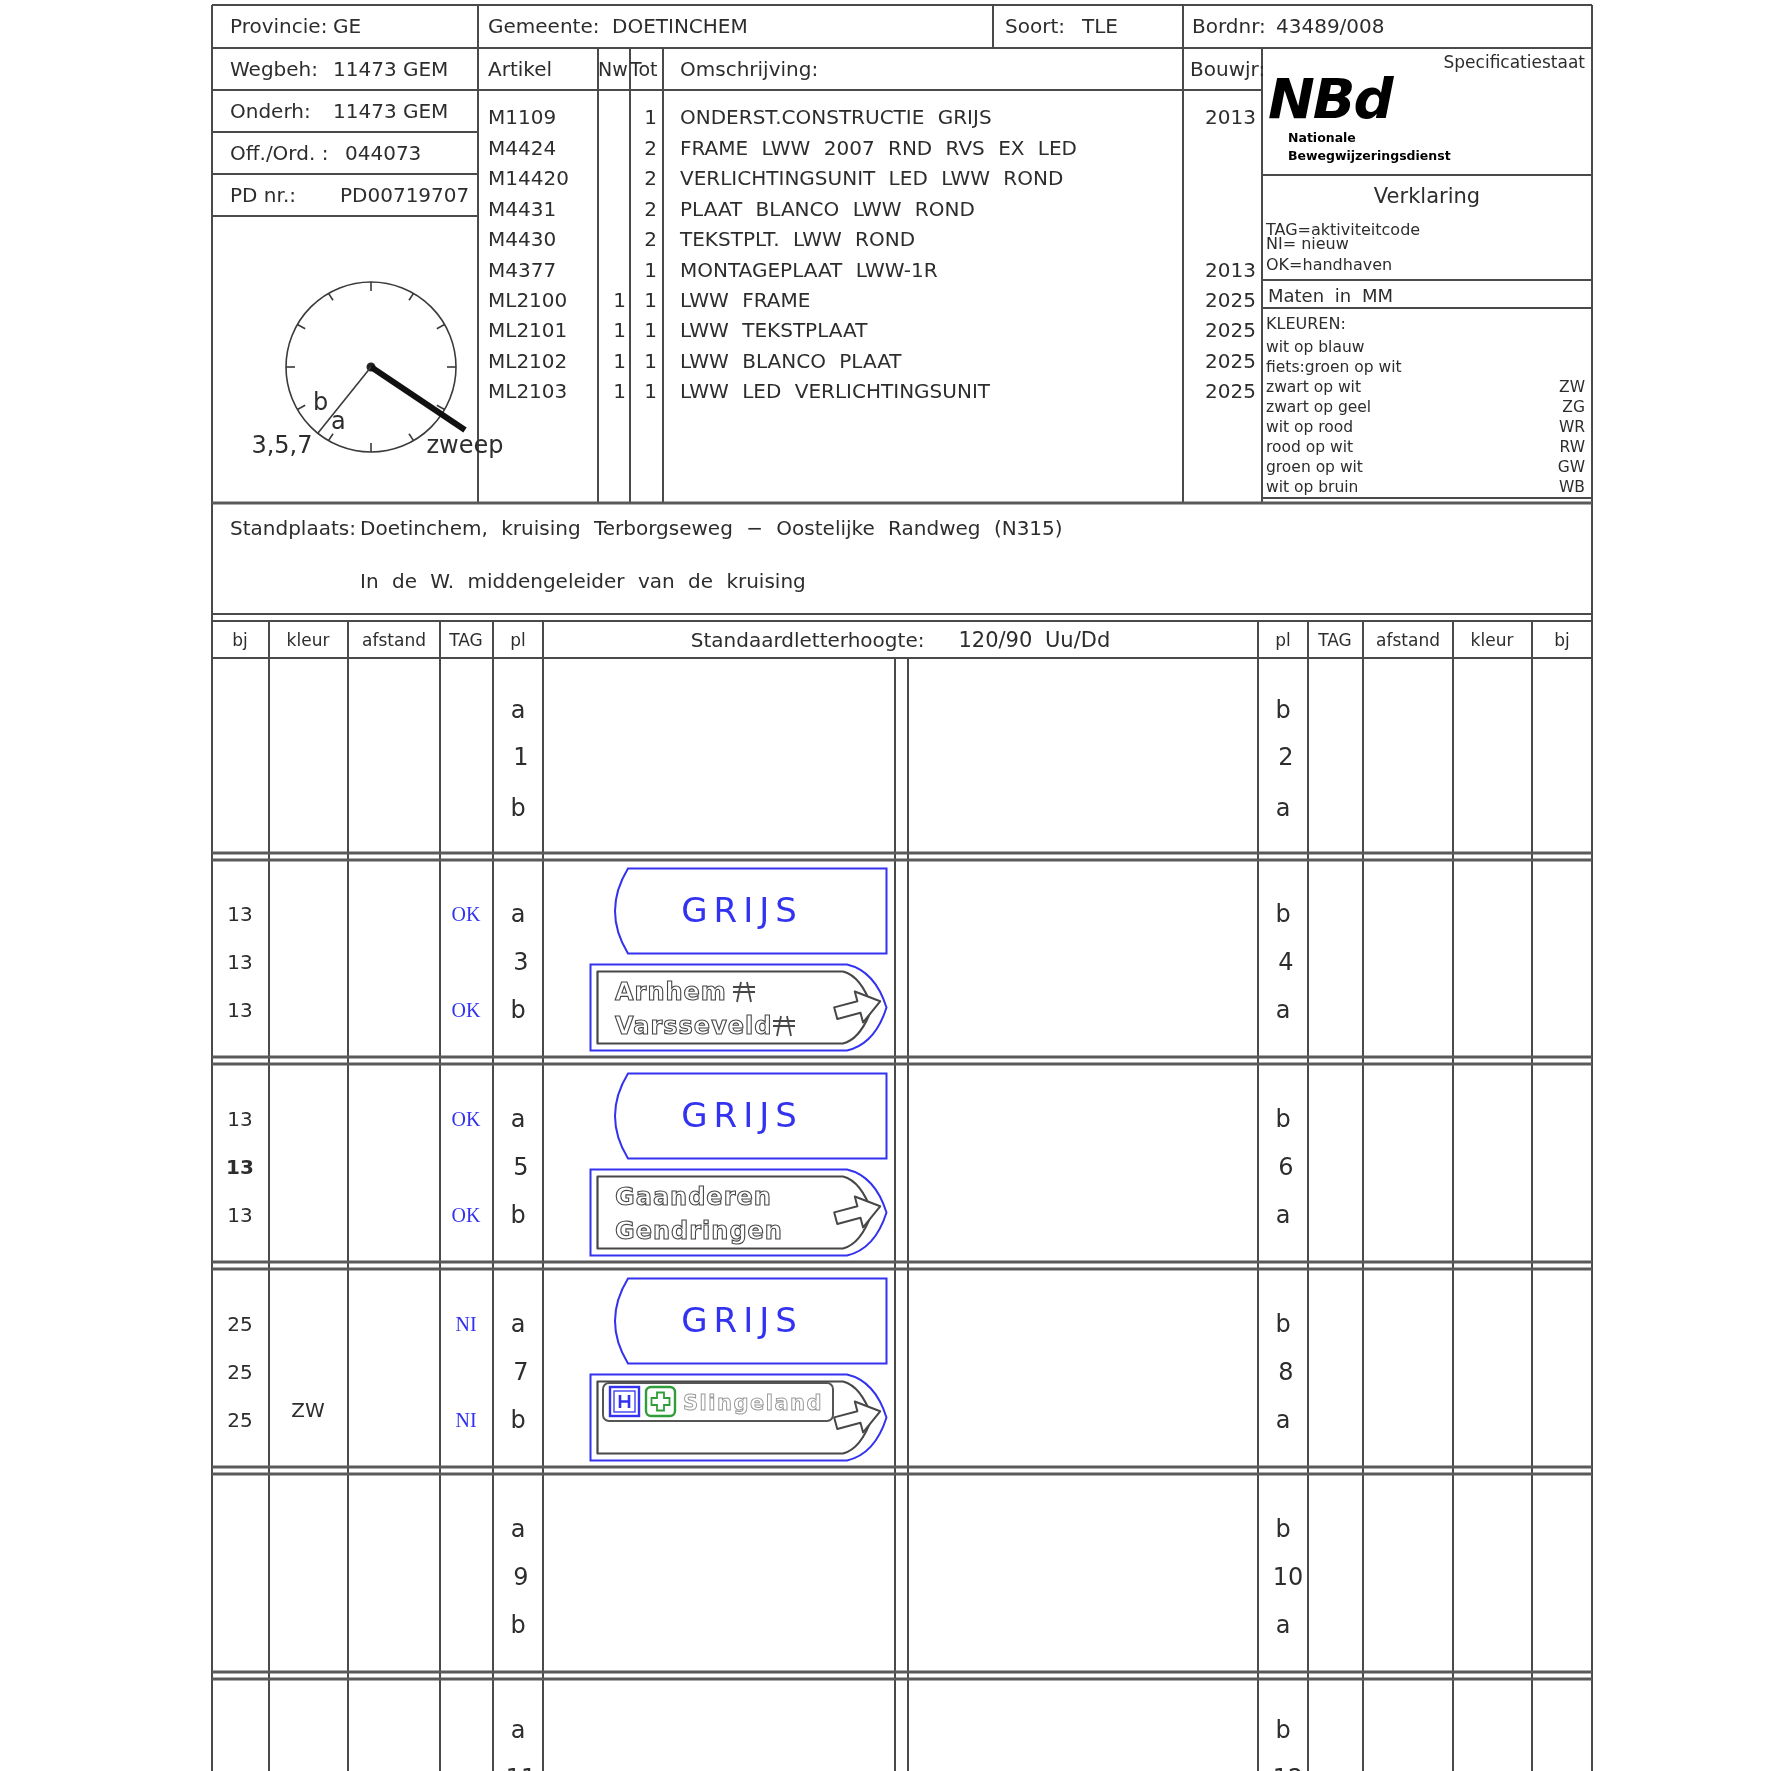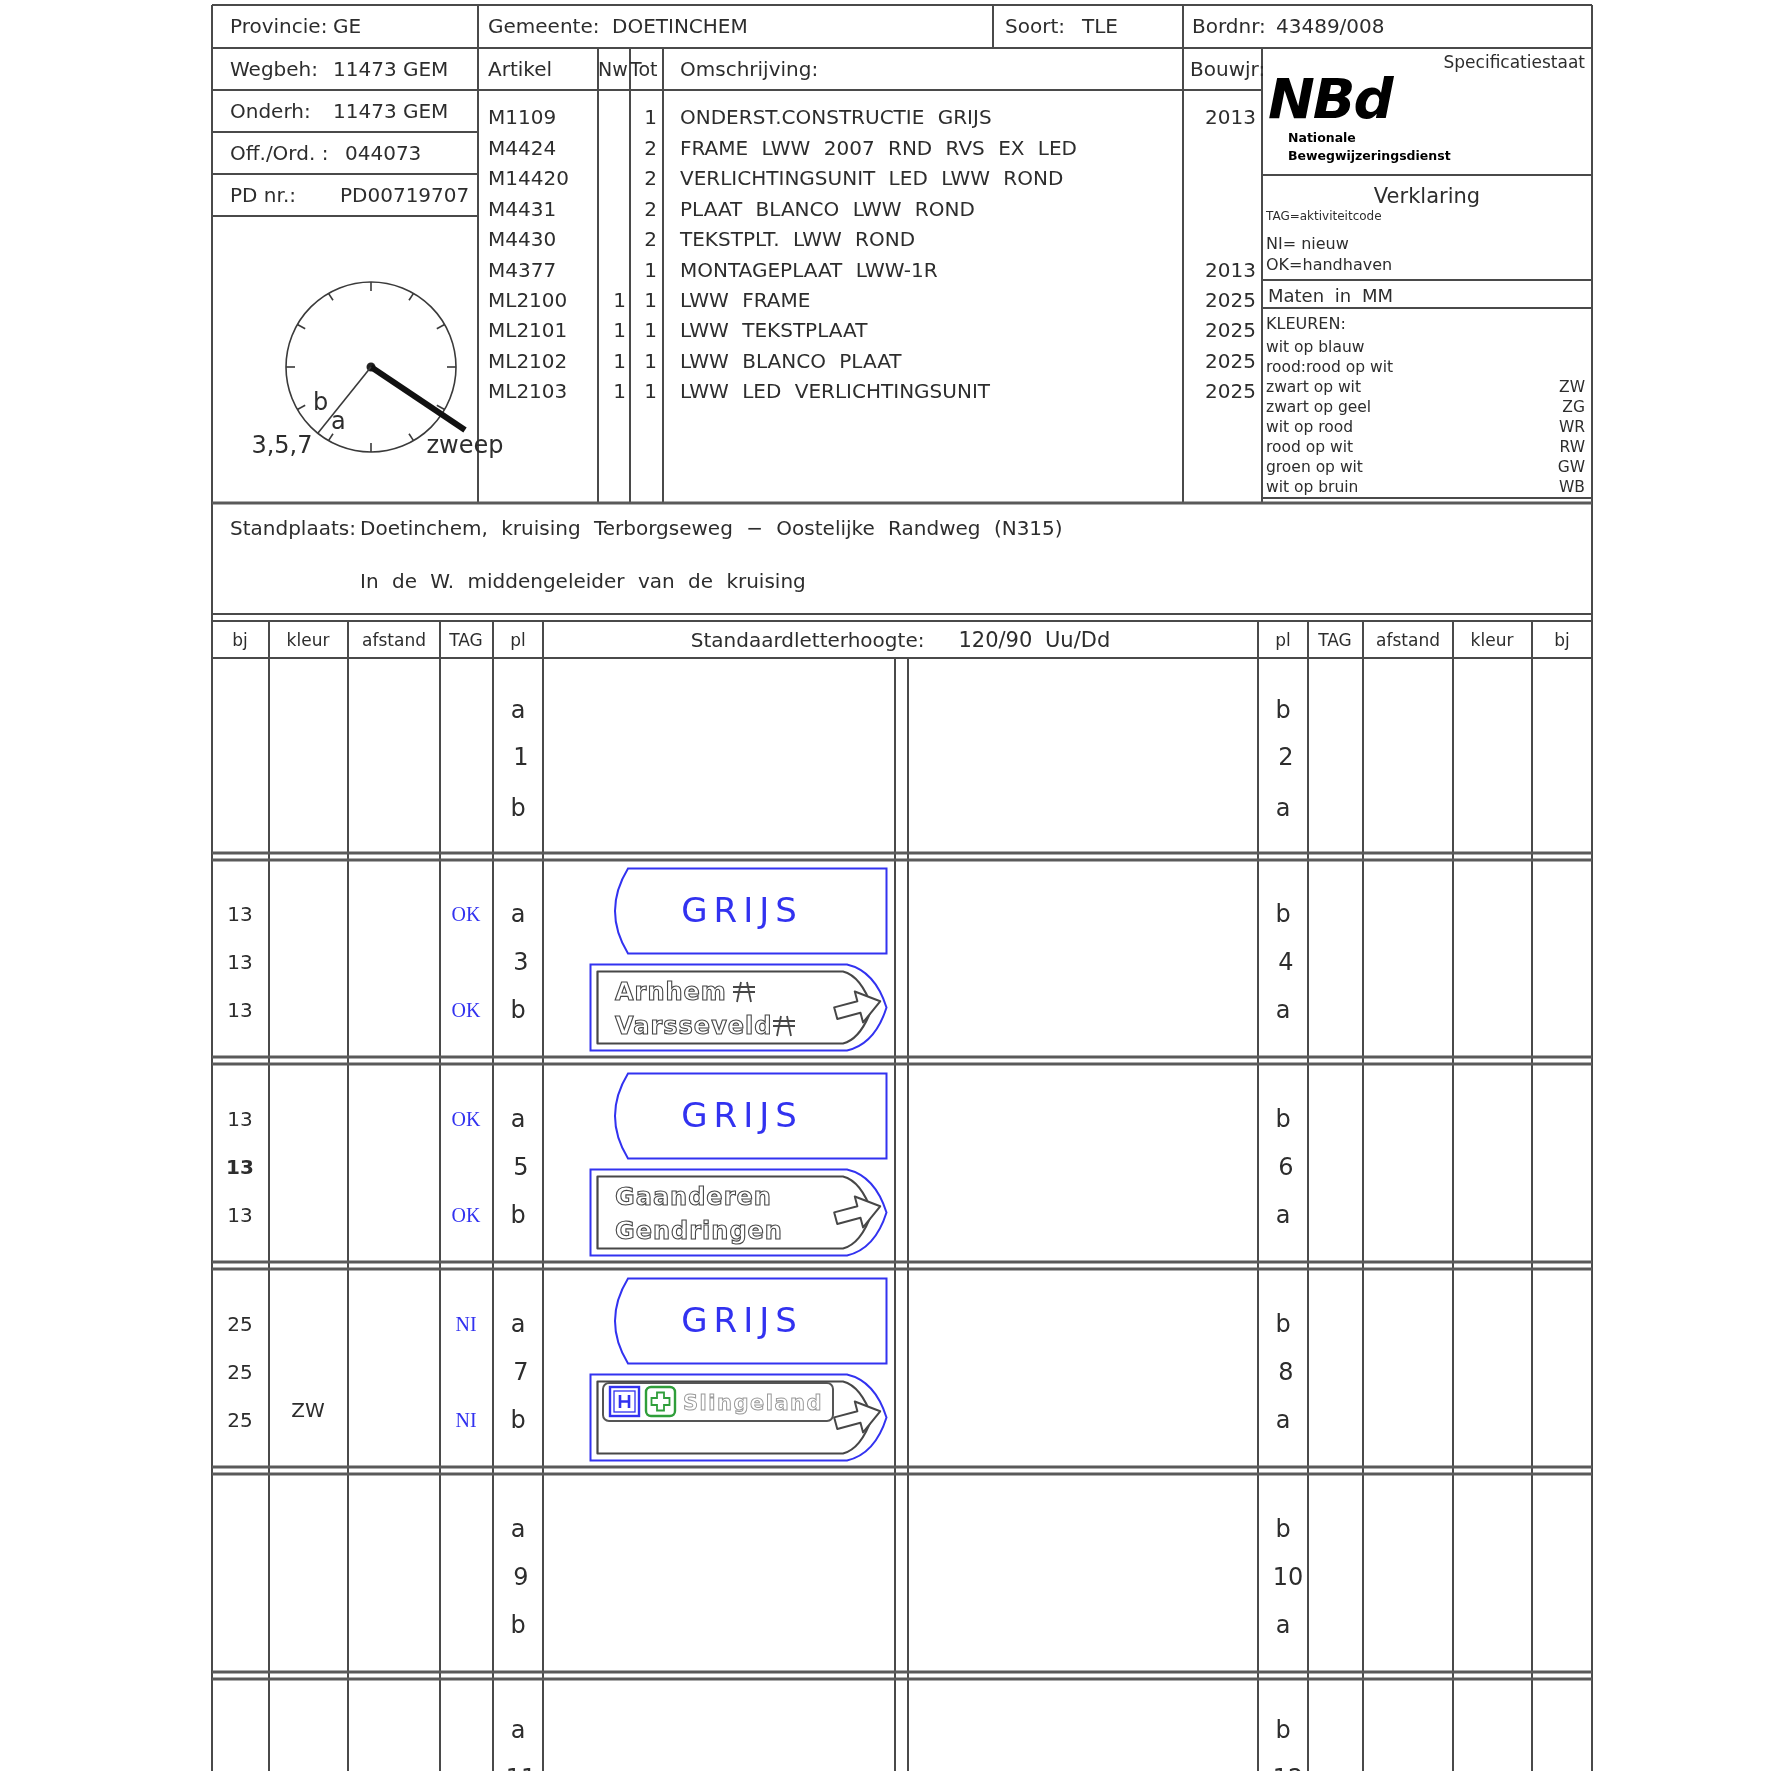--- a/index.html
+++ b/index.html
@@ -149,29 +149,29 @@
     <text class="clocktext" x="52" y="193" text-anchor="middle">3,5,7</text>
     <text class="clocktext" x="235" y="193" text-anchor="middle">zweep</text>
   </svg>
 
   <span class="t tr" style="left:1585px;top:62px;font-size:17px">Specificatiestaat</span>
   <div class="nbd" style="left:1268px;top:66px">NBd</div>
   <div class="orgline" style="left:1268px;top:130px">Nationale</div>
   <div class="orgline" style="left:1268px;top:148px">Bewegwijzeringsdienst</div>
 
   <span class="t tc" style="left:1427px;top:196px;font-size:21px">Verklaring</span>
-  <span class="t tl" style="left:1266px;top:216px;font-size:12px">TAG=aktiviteitcode</span>
+  <span class="t tl" style="left:1266px;top:229px;font-size:16px">TAG=aktiviteitcode</span>
   <span class="t tl" style="left:1266px;top:243px;font-size:16px">NI=  nieuw</span>
   <span class="t tl" style="left:1266px;top:264px;font-size:16px">OK=handhaven</span>
 
   <span class="t tl" style="left:1268px;top:295px;font-size:18px;word-spacing:5px">Maten in MM</span>
 
   <span class="t tl" style="left:1266px;top:323px;font-size:16px">KLEUREN:</span>
   <span class="t tl small" style="left:1266px;top:347px">wit op blauw</span>
-  <span class="t tl small" style="left:1266px;top:367px">rood:rood op wit</span>
+  <span class="t tl small" style="left:1266px;top:367px">fiets:groen op wit</span>
   <span class="t tl small" style="left:1266px;top:387px">zwart op wit</span>
   <span class="t tr small" style="left:1585px;top:387px">ZW</span>
   <span class="t tl small" style="left:1266px;top:407px">zwart op geel</span>
   <span class="t tr small" style="left:1585px;top:407px">ZG</span>
   <span class="t tl small" style="left:1266px;top:427px">wit op rood</span>
   <span class="t tr small" style="left:1585px;top:427px">WR</span>
   <span class="t tl small" style="left:1266px;top:447px">rood op wit</span>
   <span class="t tr small" style="left:1585px;top:447px">RW</span>
   <span class="t tl small" style="left:1266px;top:467px">groen op wit</span>
   <span class="t tr small" style="left:1585px;top:467px">GW</span>

